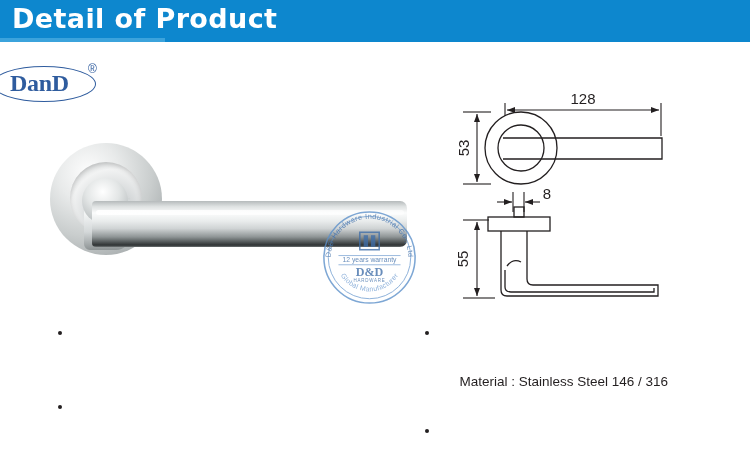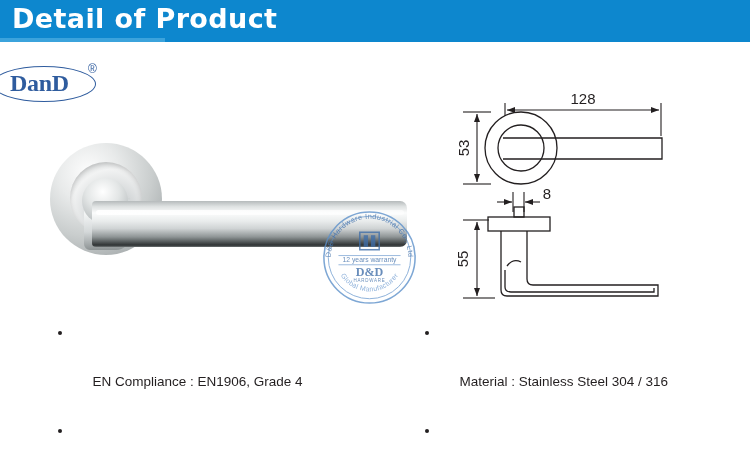--- a/index.html
+++ b/index.html
@@ -310,33 +310,32 @@
       <text x="13" y="179" font-size="15" fill="#231f20" text-anchor="middle" stroke="none" transform="rotate(-90 13 179)" font-family="Liberation Sans, sans-serif" id="dim-55">55</text>
     </g>
   </svg>
 </div>
 
 <div class="features">
 
   <div class="col col-left">
     <div class="feature-item">
       <span class="bullet"></span>
-      <span>EN Compliance : EN1906, Grade 4</span>
     </div>
     <div class="feature-item">
       <span class="bullet"></span>
       
     </div>
 
   </div>
 
   <div class="col col-right">
     <div class="feature-item">
       <span class="bullet"></span>
-      <span>Material : Stainless Steel 304 / 316</span>
+      <span>Material : Stainless Steel 146 / 316</span>
     </div>
     <div class="feature-item">
       <span class="bullet"></span>
       
     </div>
 
   </div>
 
 </div>
 

